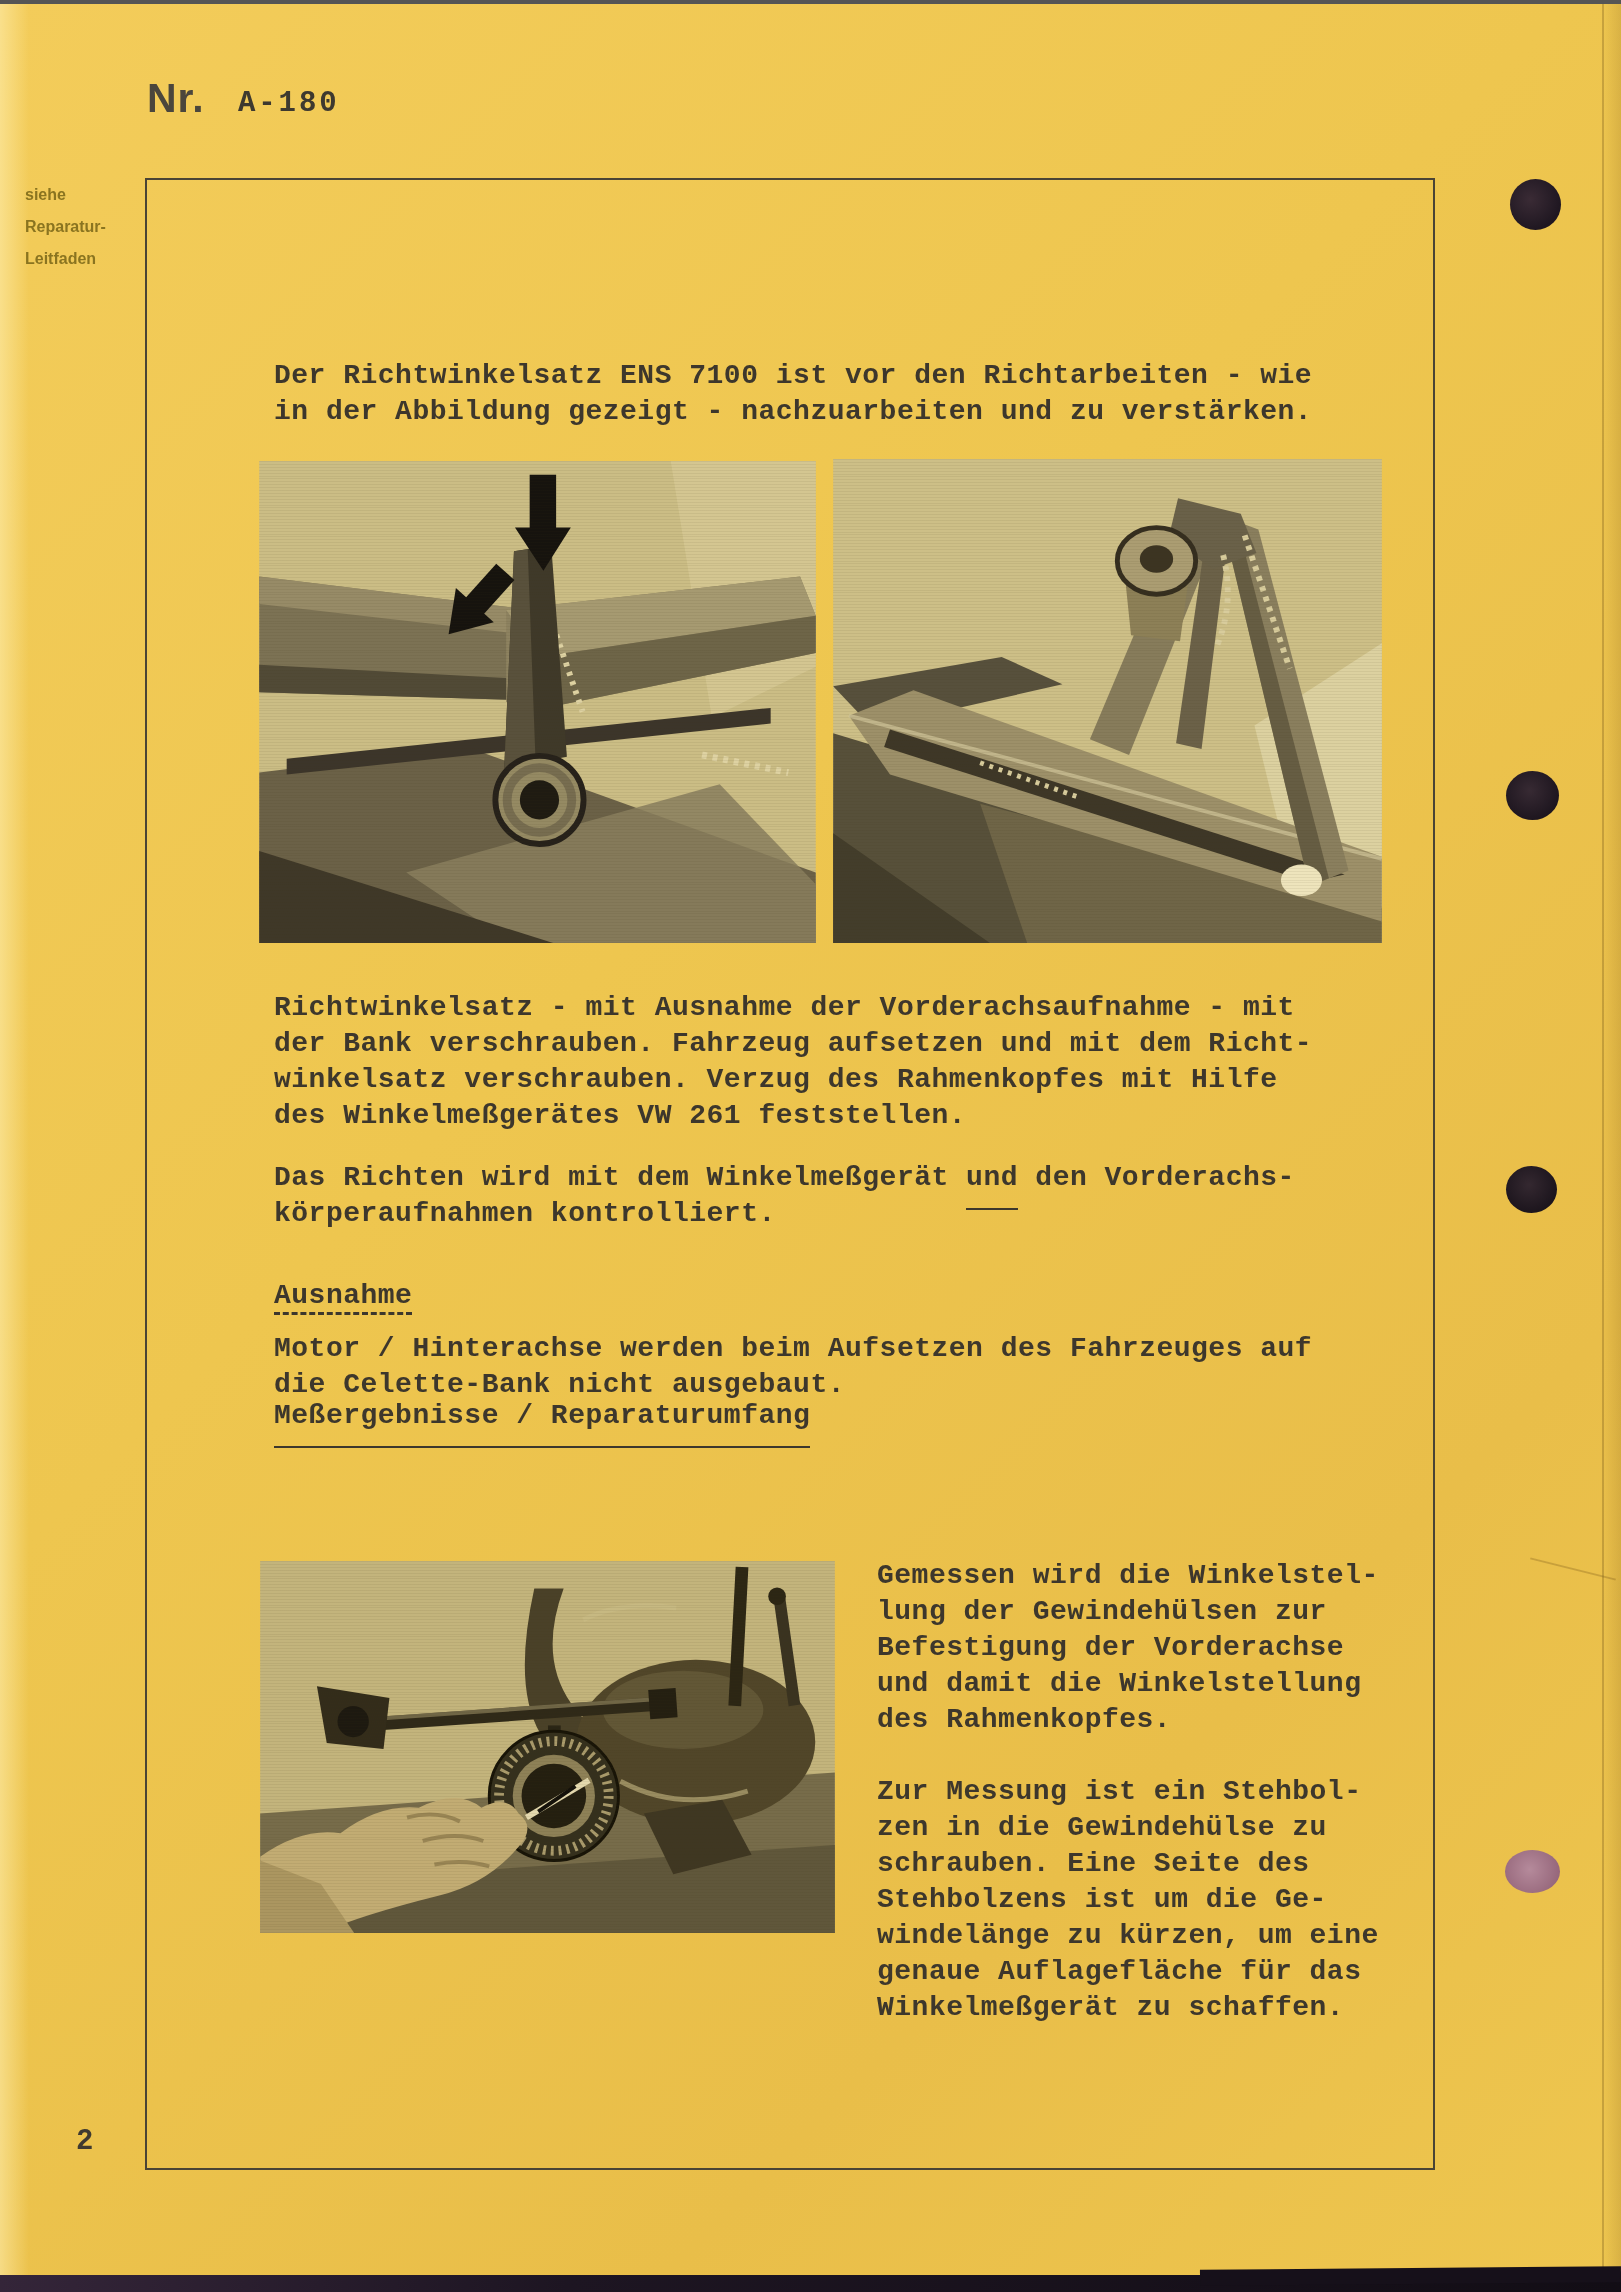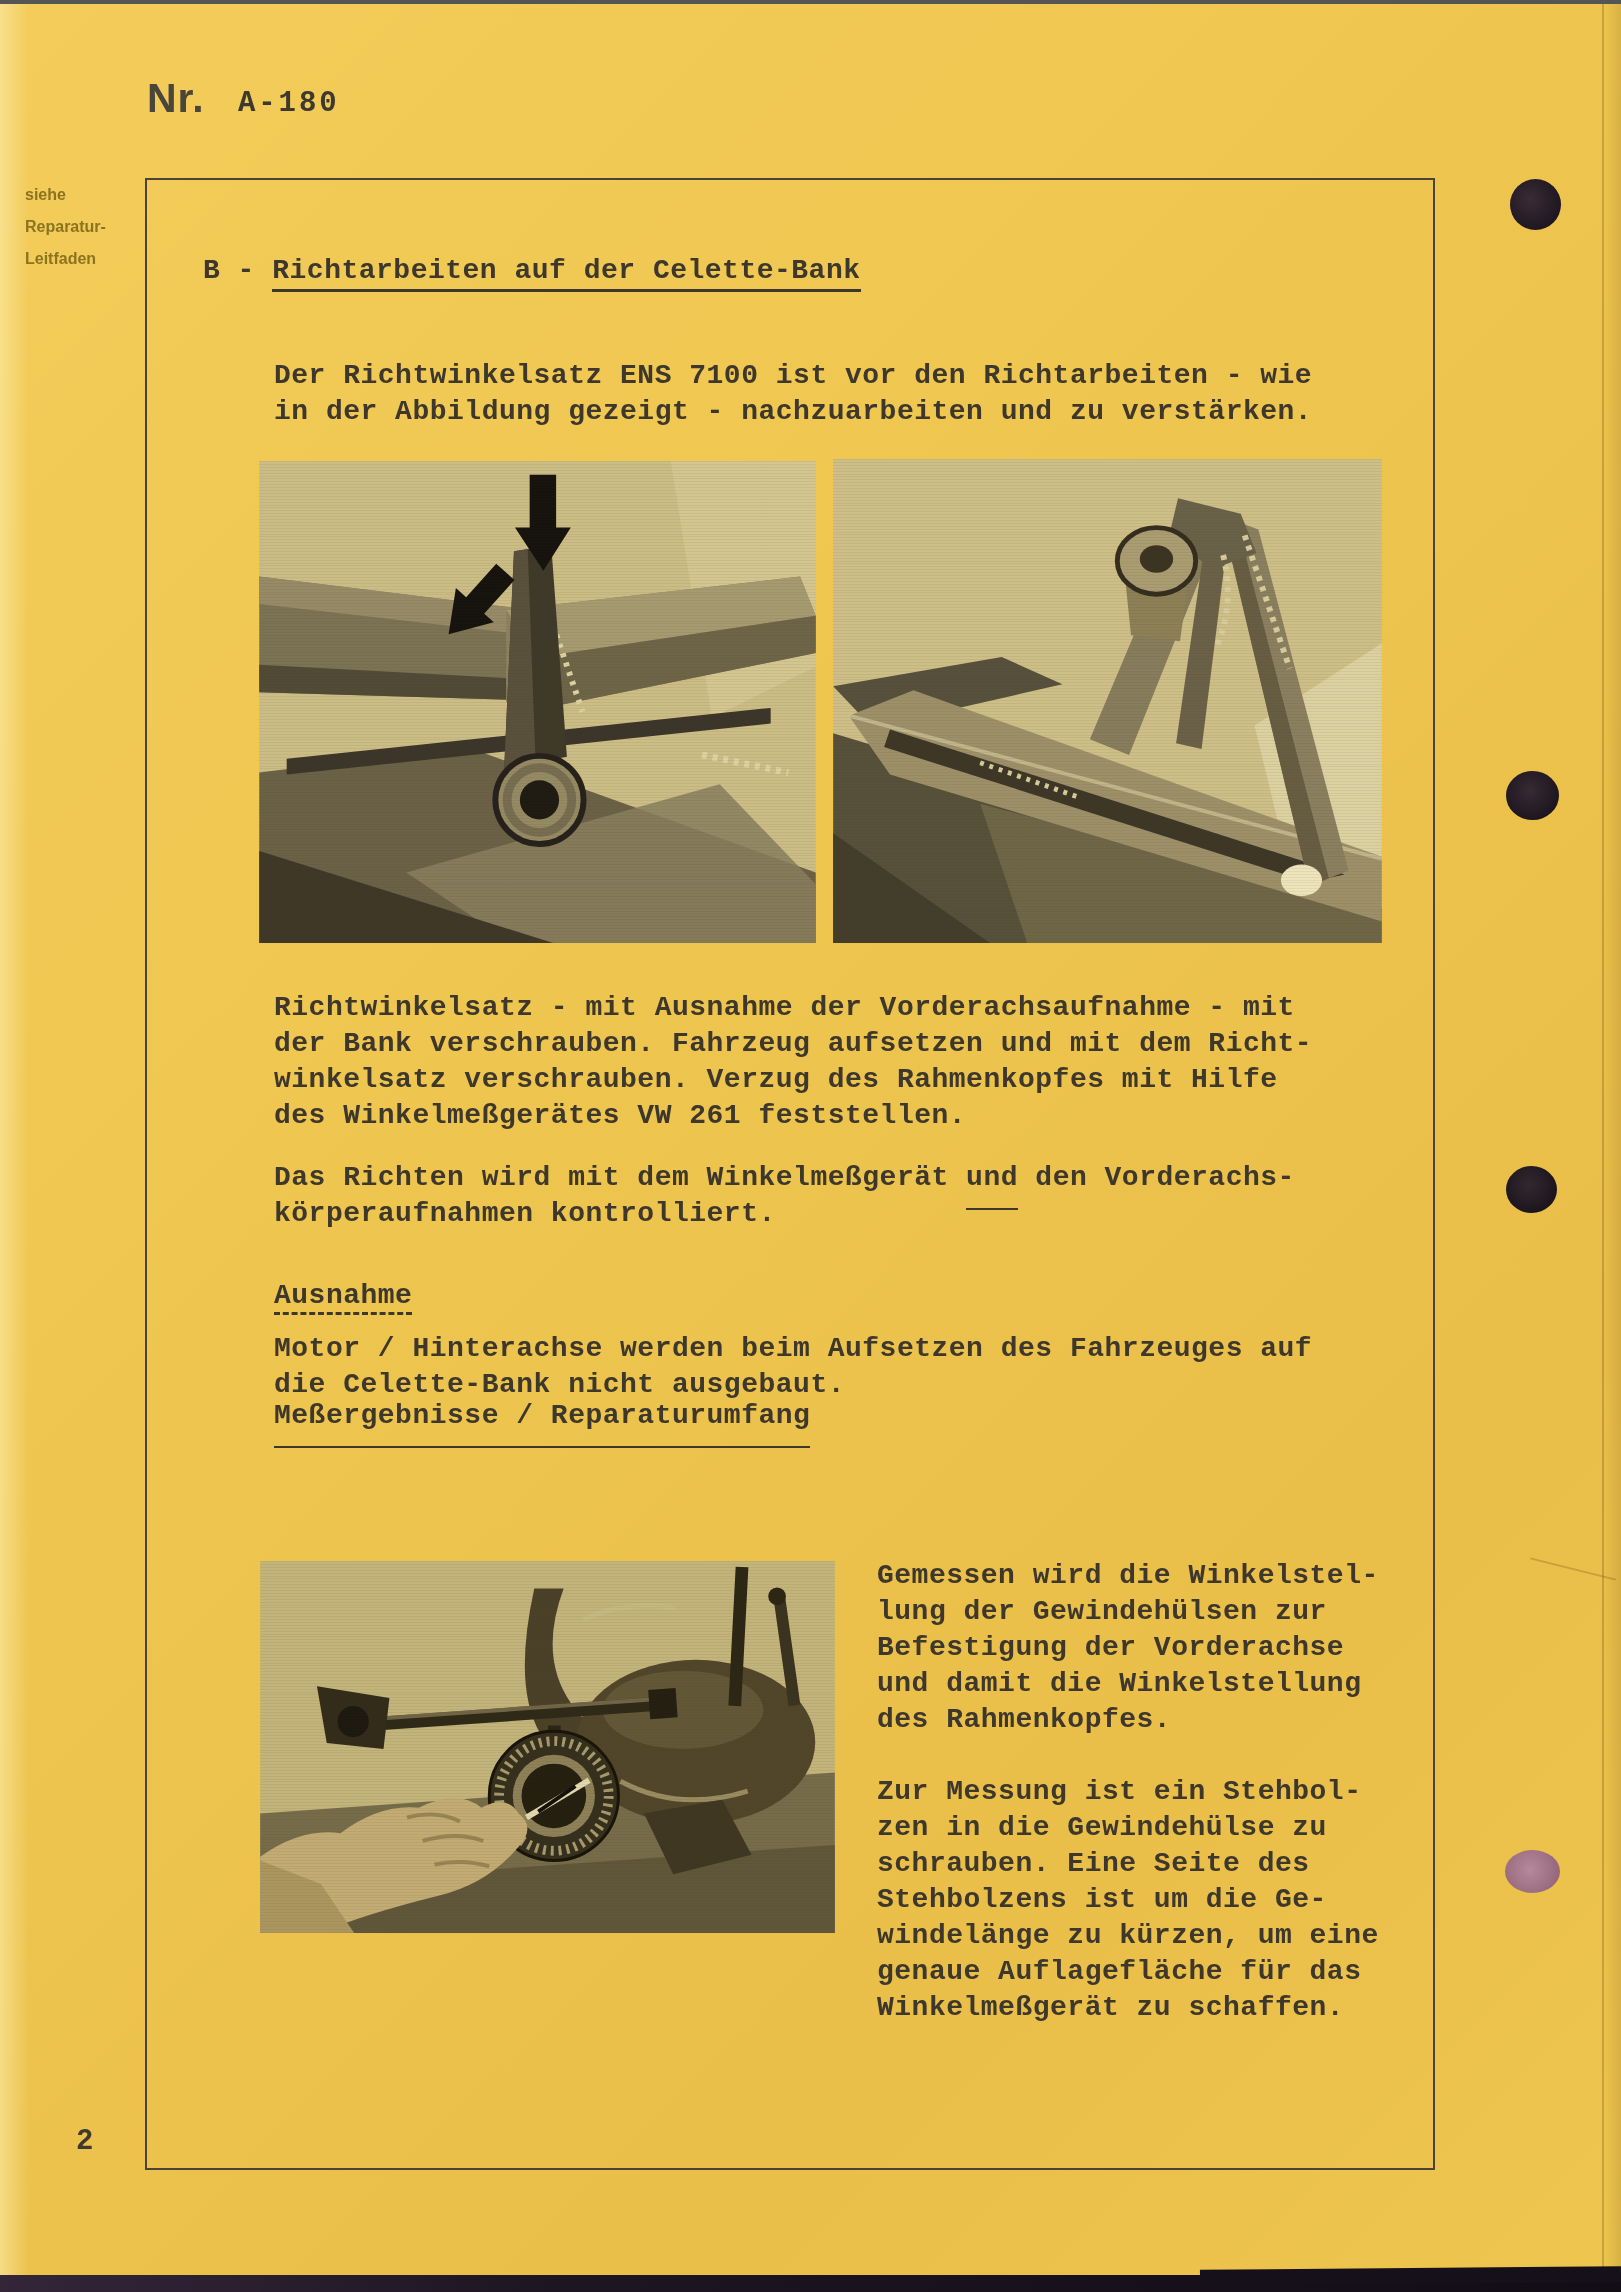--- a/index.html
+++ b/index.html
@@ -85,21 +85,20 @@
   <div class="crease-diag"></div>
 
   <div class="nr-label">Nr.</div>
   <div class="nr-value">A-180</div>
   <div class="margin-note">siehe
 Reparatur-
 Leitfaden</div>
 
   <div class="frame">
 
-    <div class="tw heading-b"><span>B - </span><span class="u-solid">Richtarbeiten auf der Celette-Bank</span></div>
 
     <div class="tw para-intro">Der Richtwinkelsatz ENS 7100 ist vor den Richtarbeiten - wie
 in der Abbildung gezeigt - nachzuarbeiten und zu verstärken.</div>
 
     <div class="photo photo-1">
       <svg width="557" height="482" viewBox="0 0 568 492">
         <rect x="0" y="0" width="568" height="492" fill="#cbbd85"></rect>
         <polygon points="420,0 568,0 568,210 462,262" fill="#d7ca95" opacity=".75"></polygon>
         <polygon points="0,318 212,292 568,420 568,492 0,492" fill="#6b6147"></polygon>
         <polygon points="150,420 470,330 568,432 568,492 258,492" fill="#8a7f5e" opacity=".85"></polygon>

